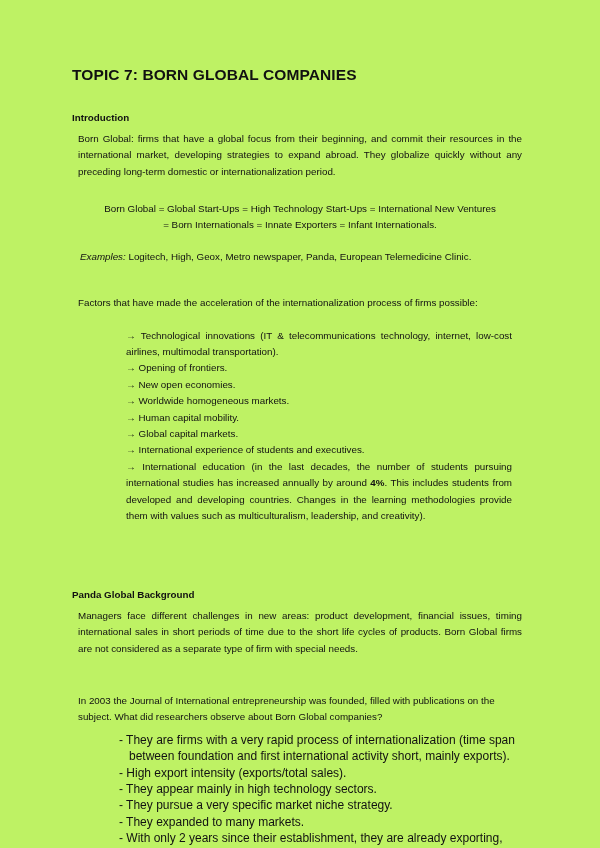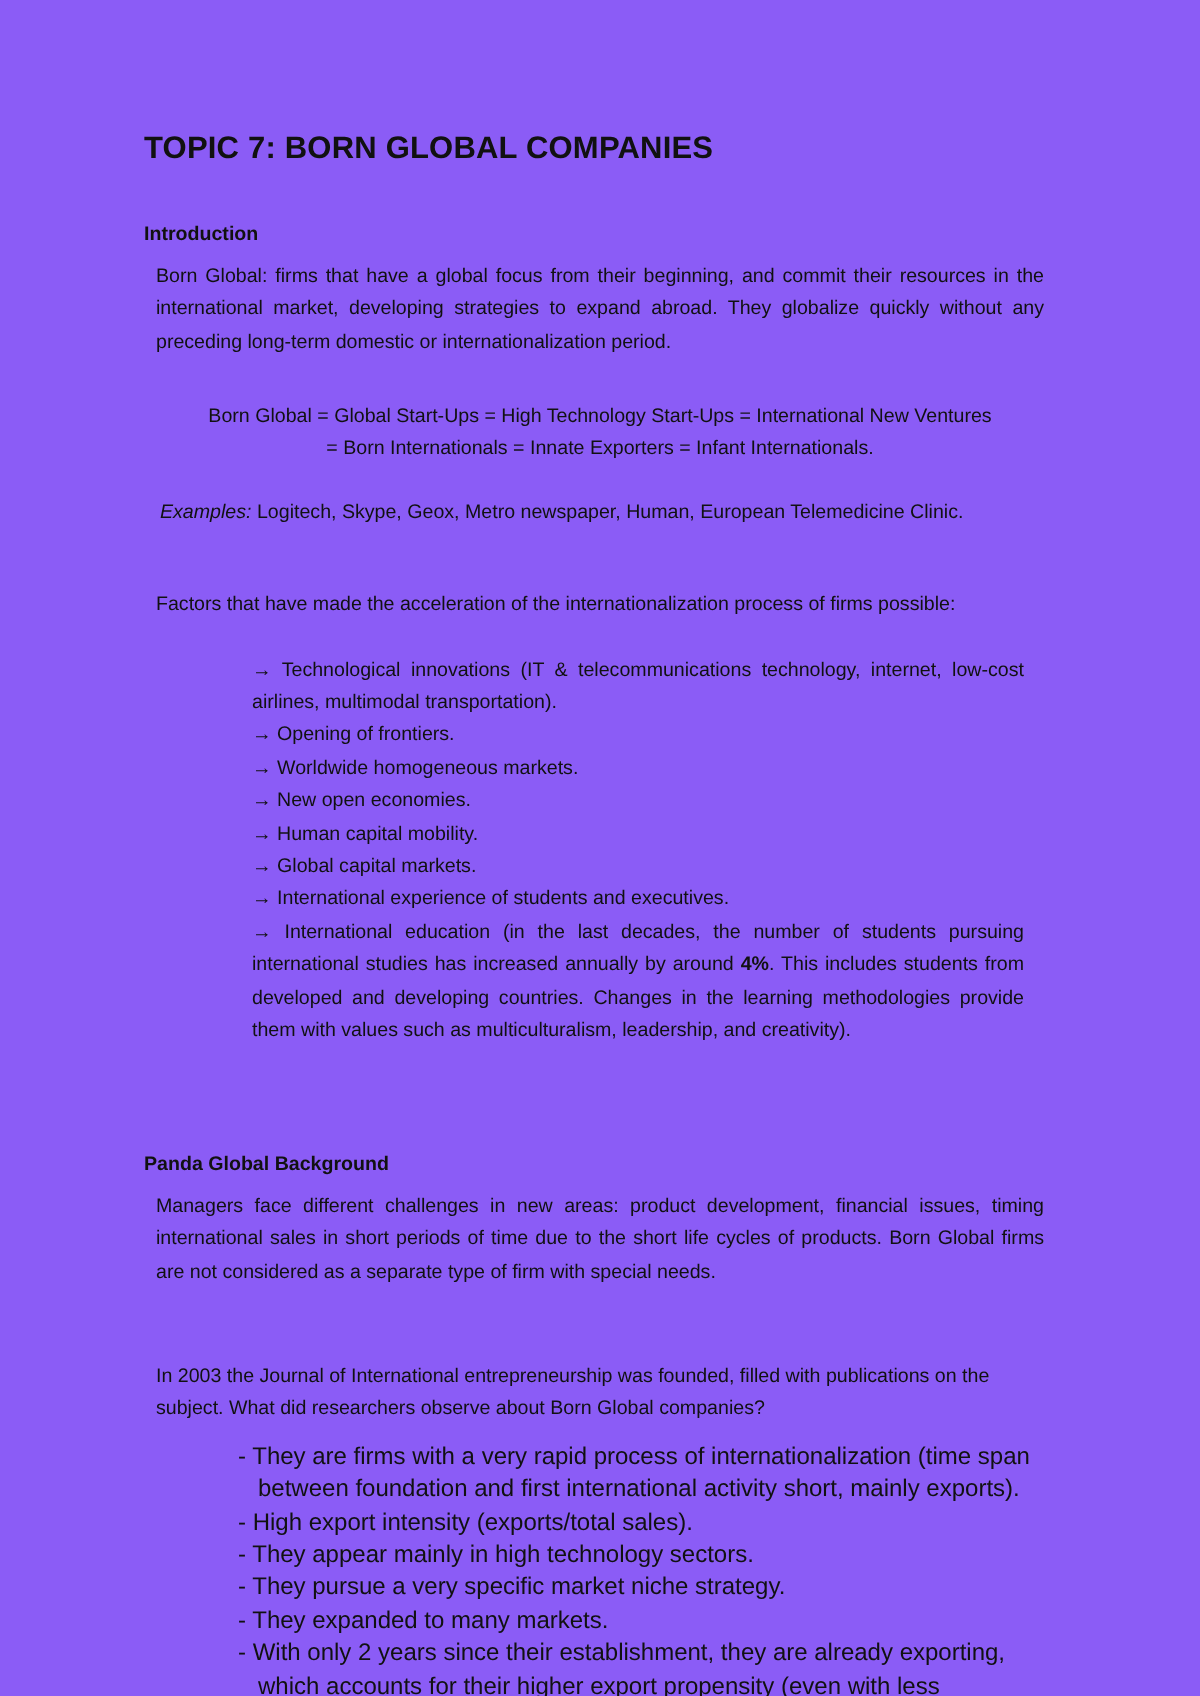--- a/index.html
+++ b/index.html
@@ -12,42 +12,42 @@
     width: 600px;
     height: 848px;
     font-family: "Liberation Sans", sans-serif;
     color: #111111;
     -webkit-font-smoothing: antialiased;
   }
   .page {
     position: relative;
     width: 600px;
     height: 848px;
-    background: #8b5cf6;
+    background: #bef264;
     box-sizing: border-box;
     padding: 66px 72px 0 72px;
   }
   .content {
     width: 456px;
   }
 
   
   .doc-title {
     font-size: 15.5px;
     font-weight: bold;
     letter-spacing: 0.1px;
     margin: 0 0 26px 0;
     line-height: 1.2;
   }
 
   
   .section-heading {
     font-size: 9.8px;
     font-weight: bold;
-    margin: 4px 0 1px 0;
+    margin: 16px 0 1px 0;
     line-height: 1.45;
   }
 
   
   p.body-text {
     font-size: 9.8px;
     line-height: 16.4px;
     margin: 6px;
     text-align: justify;
     text-justify: inter-word;
@@ -131,32 +131,32 @@
     <p class="body-text">Born Global: firms that have a global focus from their beginning, and commit their resources in the international market, developing strategies to expand abroad. They globalize quickly without any preceding long-term domestic or internationalization period.</p>
 
     <div class="gap-md"></div>
 
     <p class="equation-block">Born Global = Global Start-Ups = High Technology Start-Ups = International New Ventures</p>
     <p class="equation-block">= Born Internationals = Innate Exporters = Infant Internationals.</p>
 
     <div class="gap-md"></div>
 
     <p class="examples-line">
-      <span class="examples-label">Examples:</span><span> Logitech, Skype, Geox, Metro newspaper, Human, European Telemedicine Clinic.</span>
+      <span class="examples-label">Examples:</span><span> Logitech, High, Geox, Metro newspaper, Panda, European Telemedicine Clinic.</span>
     </p>
 
     <div class="gap-lg"></div>
 
     <p class="body-text left">Factors that have made the acceleration of the internationalization process of firms possible:</p>
 
     <ul class="arrow-list" id="factors-list">
         <li><span class="arrow">→</span><span> Technological innovations (IT &amp; telecommunications technology, internet, low-cost airlines, multimodal transportation).</span></li>
         <li class="single"><span class="arrow">→</span><span> Opening of frontiers.</span></li>
+        <li class="single"><span class="arrow">→</span><span> New open economies.</span></li>
         <li class="single"><span class="arrow">→</span><span> Worldwide homogeneous markets.</span></li>
-        <li class="single"><span class="arrow">→</span><span> New open economies.</span></li>
         <li class="single"><span class="arrow">→</span><span> Human capital mobility.</span></li>
         <li class="single"><span class="arrow">→</span><span> Global capital markets.</span></li>
         <li class="single"><span class="arrow">→</span><span> International experience of students and executives.</span></li>
         <li><span class="arrow">→</span><span> International education (in the last decades, the number of students pursuing international studies has increased annually by around </span><b class="inline-bold">4%</b><span>. This includes students from developed and developing countries. Changes in the learning methodologies provide them with values such as multiculturalism, leadership, and creativity).</span></li>
       </ul>
 
     <div class="gap-xl"></div>
 
     <h2 class="section-heading">Panda Global Background</h2>
 

